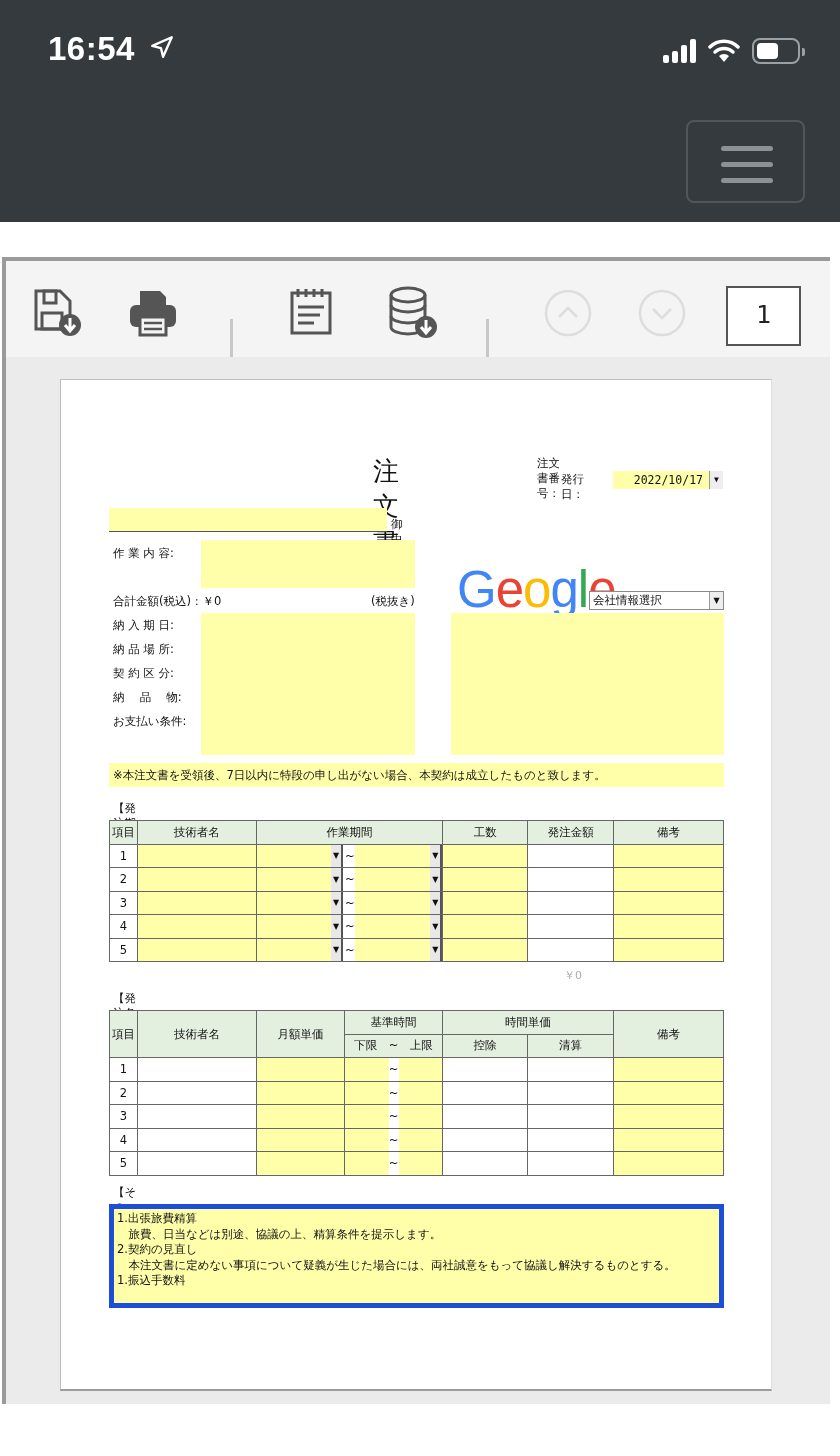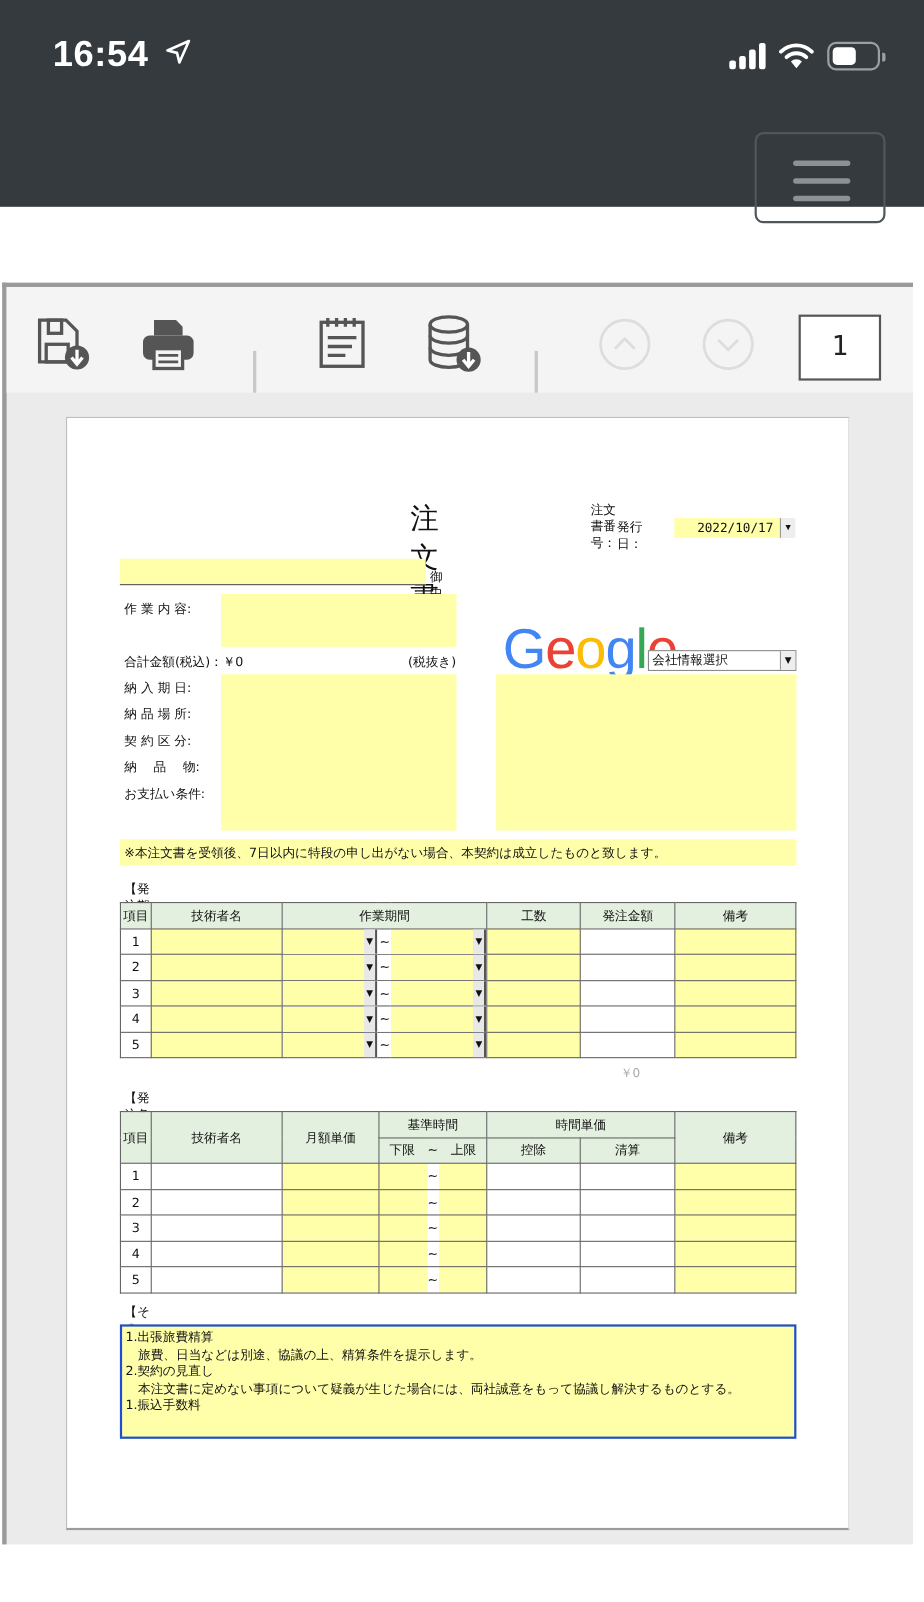--- a/index.html
+++ b/index.html
@@ -1,19 +1,19 @@
 <!DOCTYPE html>
 <html><head>
 <meta charset="utf-8">
 <style>
   * { box-sizing: border-box; margin: 0; padding: 0; }
   html, body { width: 840px; height: 1456px; background: #ffffff; overflow: hidden; }
   body { font-family: "DejaVu Sans", "Liberation Sans", sans-serif; position: relative; }
 
-  .topbar { position: absolute; left: 0; top: 0; width: 840px; height: 188px; background: #343a3d; color: #fff; }
+  .topbar { position: absolute; left: 0; top: 0; width: 840px; height: 222px; background: #343a3d; color: #fff; }
   .status-time { position: absolute; left: 48px; top: 30px; font-size: 33px; font-weight: 600; font-family: "Liberation Sans", sans-serif; letter-spacing: 0.5px; }
   .status-time .loc { font-size: 26px; margin-left: 4px; display: inline-block; transform: rotate(0deg); }
   .status-icons { position: absolute; right: 40px; top: 38px; display: flex; align-items: center; gap: 12px; }
   .signal { display: flex; align-items: flex-end; gap: 3px; height: 24px; }
   .signal span { width: 6px; background: #fff; border-radius: 2px; }
   .battery { width: 48px; height: 26px; border: 2.5px solid #9aa0a3; border-radius: 8px; position: relative; padding: 3px; }
   .battery .fill { width: 55%; height: 100%; background: #fff; border-radius: 4px; }
   .battery::after { content: ""; position: absolute; right: -7px; top: 8px; width: 3px; height: 8px; background: #9aa0a3; border-radius: 0 2px 2px 0; }
   .page-title { position: absolute; left: 36px; top: 138px; font-size: 44px; font-weight: 400; font-family: "DejaVu Sans", sans-serif; }
   .menu-btn { position: absolute; left: 686px; top: 120px; width: 119px; height: 83px; border: 2px solid #50575a; border-radius: 8px; background: transparent; }
@@ -53,21 +53,21 @@
   table.grid { position: absolute; border-collapse: collapse; font-size: 11.5px; }
   table.grid td, table.grid th { border: 1px solid #666; height: 23.5px; padding: 0; font-weight: 400; text-align: center; }
   table.grid th { background: #e3efdf; }
   .cell-white { background: #fff; }
   .cell-y { background: #ffffaa; }
   .date-cell { position: relative; }
   .date-cell .arr { position: absolute; right: 0; top: 0; width: 12px; height: 100%; background: #e8e8e8; font-size: 8px; display: flex; align-items: center; justify-content: center; border-right: 2px solid #555; }
   .tilde-cell { position: relative; text-align: left !important; padding-left: 2px !important; }
   .sum { left: 503px; top: 588px; font-size: 11px; color: #aaa; }
 
-  .other-box { left: 48px; top: 824px; width: 615px; height: 104px; border: 2px solid #1d4ed8; font-size: 11.5px; line-height: 15.5px; padding: 2px 3px; }
+  .other-box { left: 48px; top: 824px; width: 615px; height: 104px; border: 5px solid #1d4ed8; font-size: 11.5px; line-height: 15.5px; padding: 2px 3px; }
   .other-box div { white-space: pre; }
 </style>
 </head>
 <body>
 
 <div class="topbar">
   <div class="status-time">
     <span>16:54</span>
     <svg class="loc" width="26" height="26" viewBox="0 0 24 24">
         <path d="M21 3 L3 11 L11 13 L13 21 Z" fill="none" stroke="#fff" stroke-width="2.2" stroke-linejoin="round"></path>

